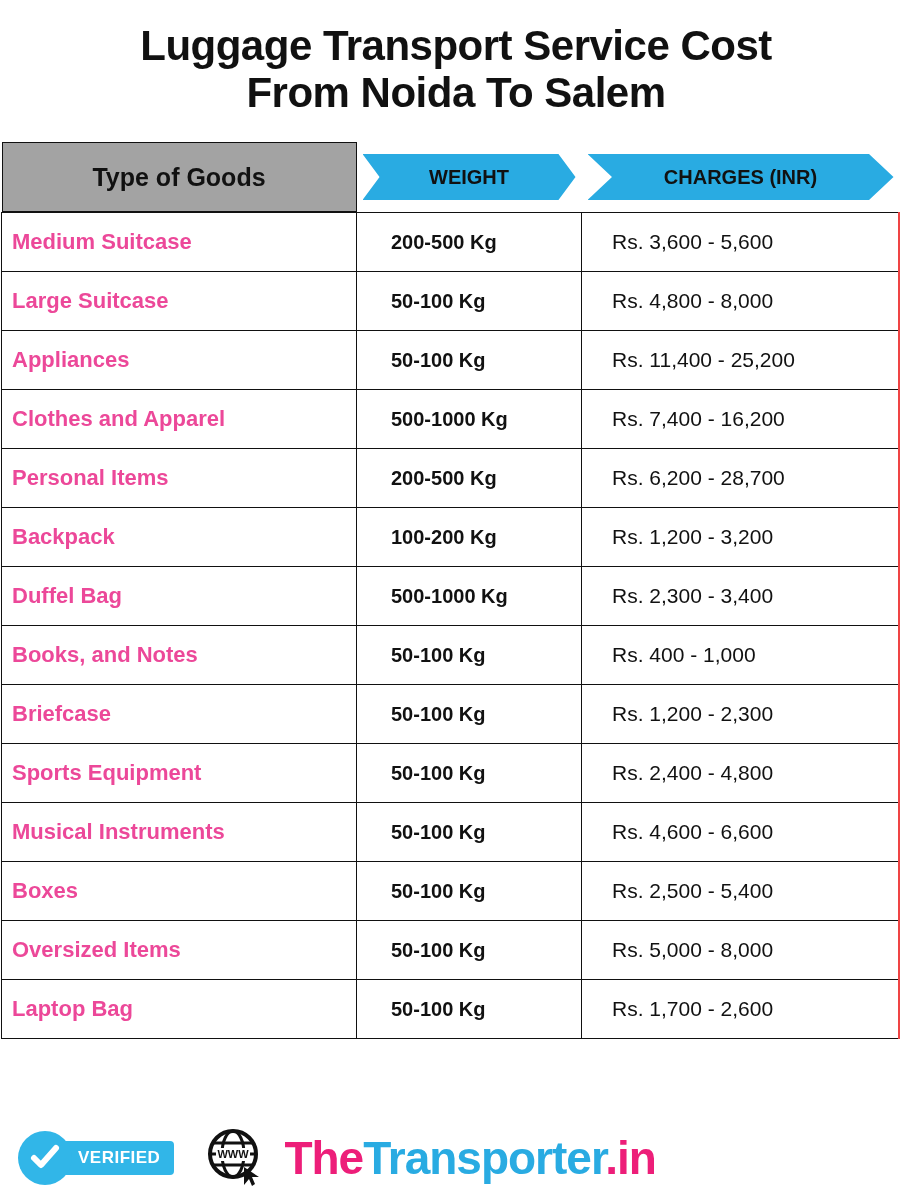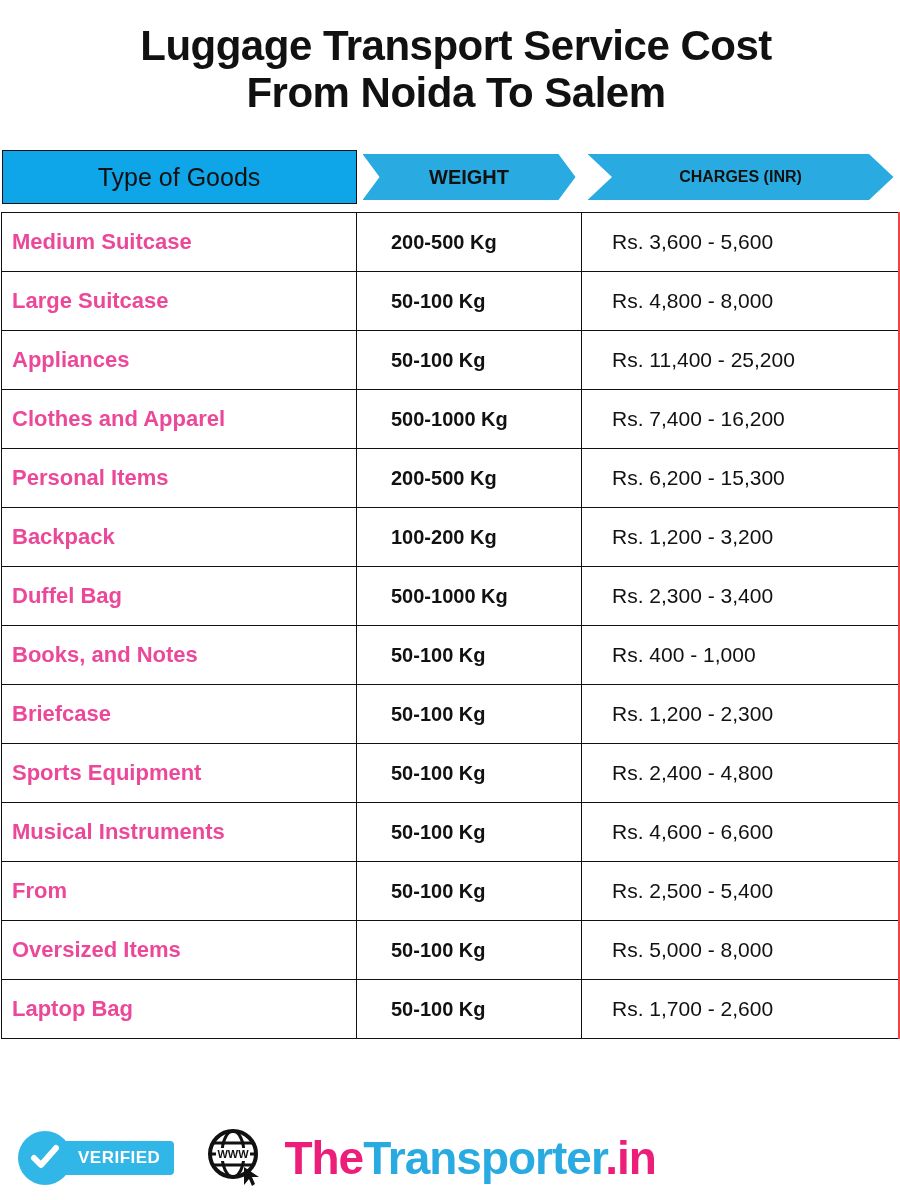--- a/index.html
+++ b/index.html
@@ -47,46 +47,46 @@
   table.price col.c2 { width: 225px; }
   table.price col.c3 { width: 318px; }
 
   thead th {
     padding: 0;
     border: none;
     height: 62px;
     vertical-align: middle;
   }
   .hdr-goods {
-    background: #0ea5e9;
-    height: 54px;
+    background: #a3a3a3;
+    height: 70px;
     display: flex;
     align-items: center;
     justify-content: center;
     font-size: 25px;
-    font-weight: normal;
+    font-weight: bold;
     color: #111111;
     border: 1px solid #111111;
     box-sizing: border-box;
   }
   .hdr-arrow {
     position: relative;
     height: 46px;
     margin: 12px 6px;
     background: #29ABE2;
     display: flex;
     align-items: center;
     justify-content: center;
     font-size: 20px;
     font-weight: bold;
     color: #111111;
     clip-path: polygon(0% 0%, 92% 0%, 100% 50%, 92% 100%, 0% 100%, 8% 50%);
   }
   .hdr-arrow.wide {
-    font-size: 16px;
+    font-size: 20px;
   }
 
   tbody td {
     border: 1px solid #111111;
     height: 59px;
     vertical-align: middle;
     box-sizing: border-box;
   }
   tbody td.goods {
     font-size: 22px;
@@ -215,21 +215,21 @@
             <td class="charge">Rs. 11,400 - 25,200</td>
           </tr>
           <tr>
             <td class="goods">Clothes and Apparel</td>
             <td class="weight">500-1000 Kg</td>
             <td class="charge">Rs. 7,400 - 16,200</td>
           </tr>
           <tr>
             <td class="goods">Personal Items</td>
             <td class="weight">200-500 Kg</td>
-            <td class="charge">Rs. 6,200 - 15,300</td>
+            <td class="charge">Rs. 6,200 - 28,700</td>
           </tr>
           <tr>
             <td class="goods">Backpack</td>
             <td class="weight">100-200 Kg</td>
             <td class="charge">Rs. 1,200 - 3,200</td>
           </tr>
           <tr>
             <td class="goods">Duffel Bag</td>
             <td class="weight">500-1000 Kg</td>
             <td class="charge">Rs. 2,300 - 3,400</td>
@@ -248,21 +248,21 @@
             <td class="goods">Sports Equipment</td>
             <td class="weight">50-100 Kg</td>
             <td class="charge">Rs. 2,400 - 4,800</td>
           </tr>
           <tr>
             <td class="goods">Musical Instruments</td>
             <td class="weight">50-100 Kg</td>
             <td class="charge">Rs. 4,600 - 6,600</td>
           </tr>
           <tr>
-            <td class="goods">From</td>
+            <td class="goods">Boxes</td>
             <td class="weight">50-100 Kg</td>
             <td class="charge">Rs. 2,500 - 5,400</td>
           </tr>
           <tr>
             <td class="goods">Oversized Items</td>
             <td class="weight">50-100 Kg</td>
             <td class="charge">Rs. 5,000 - 8,000</td>
           </tr>
           <tr>
             <td class="goods">Laptop Bag</td>

